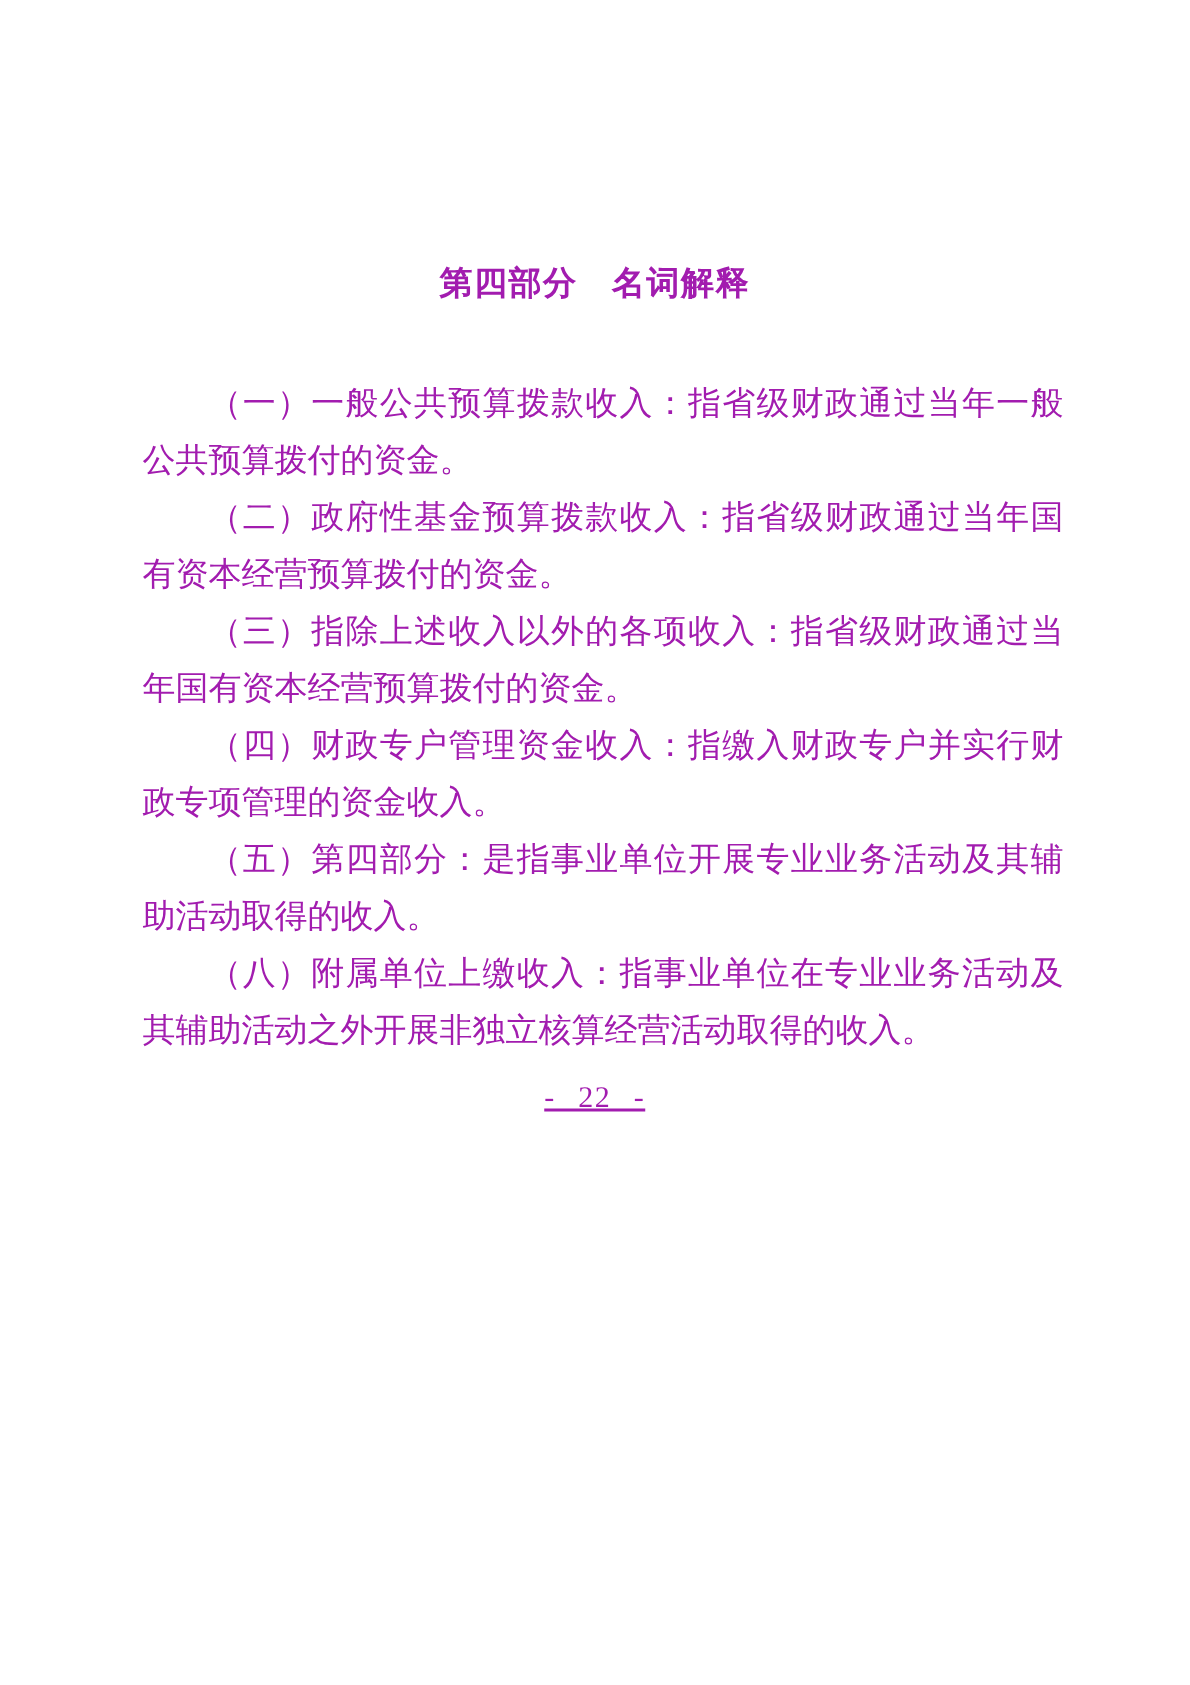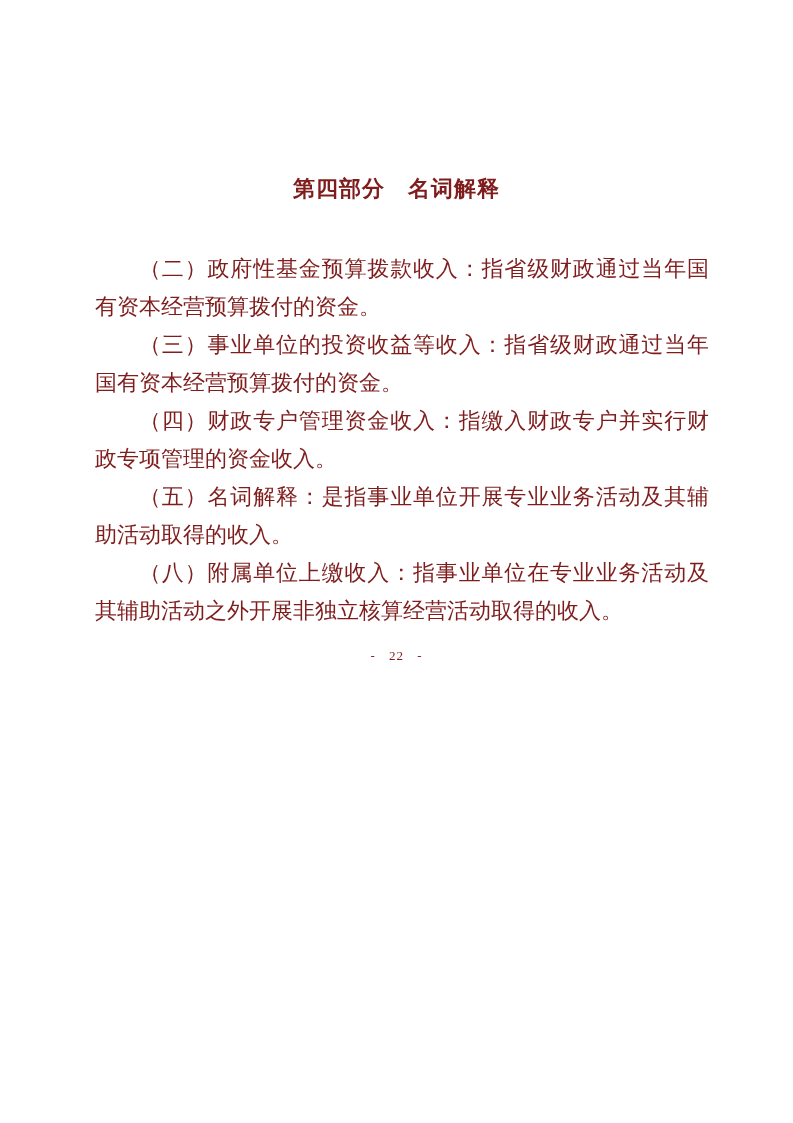--- a/index.html
+++ b/index.html
@@ -5,21 +5,21 @@
   html, body {
     margin: 0;
     padding: 0;
     background: #ffffff;
   }
   .page {
     position: relative;
     width: 793px;
     height: 1123px;
     background: #ffffff;
-    color: #7f1d1d;
+    color: #a21caf;
     overflow: hidden;
     font-family: "Liberation Sans", sans-serif;
   }
   .doc-title {
     margin: 0;
     padding-top: 174px;
     font-size: 22px;
     line-height: 30px;
     font-weight: 700;
     text-align: center;
@@ -36,38 +36,40 @@
   }
   .doc-body p {
     margin: 0;
     padding: 0;
     text-indent: 2em;
   }
   .page-footer {
     margin-top: 16px;
     text-align: center;
     font-family: "Liberation Serif", serif;
-    font-size: 13px;
+    font-size: 20px;
     line-height: 20px;
     word-spacing: 9px;
     letter-spacing: 1px;
+    text-decoration: underline;
   }
 </style>
 </head>
 <body>
 
 <div class="page">
 
   <h1 class="doc-title">第四部分　名词解释</h1>
 
   <div class="doc-body">
+    <p>（一）一般公共预算拨款收入：指省级财政通过当年一般公共预算拨付的资金。</p>
     <p>（二）政府性基金预算拨款收入：指省级财政通过当年国有资本经营预算拨付的资金。</p>
-    <p>（三）事业单位的投资收益等收入：指省级财政通过当年国有资本经营预算拨付的资金。</p>
+    <p>（三）指除上述收入以外的各项收入：指省级财政通过当年国有资本经营预算拨付的资金。</p>
     <p>（四）财政专户管理资金收入：指缴入财政专户并实行财政专项管理的资金收入。</p>
-    <p>（五）名词解释：是指事业单位开展专业业务活动及其辅助活动取得的收入。</p>
+    <p>（五）第四部分：是指事业单位开展专业业务活动及其辅助活动取得的收入。</p>
     <p>（八）附属单位上缴收入：指事业单位在专业业务活动及其辅助活动之外开展非独立核算经营活动取得的收入。</p>
   </div>
 
   <div class="page-footer">
     <span>- 22 -</span>
   </div>
 
 </div>
 
 </body></html>

